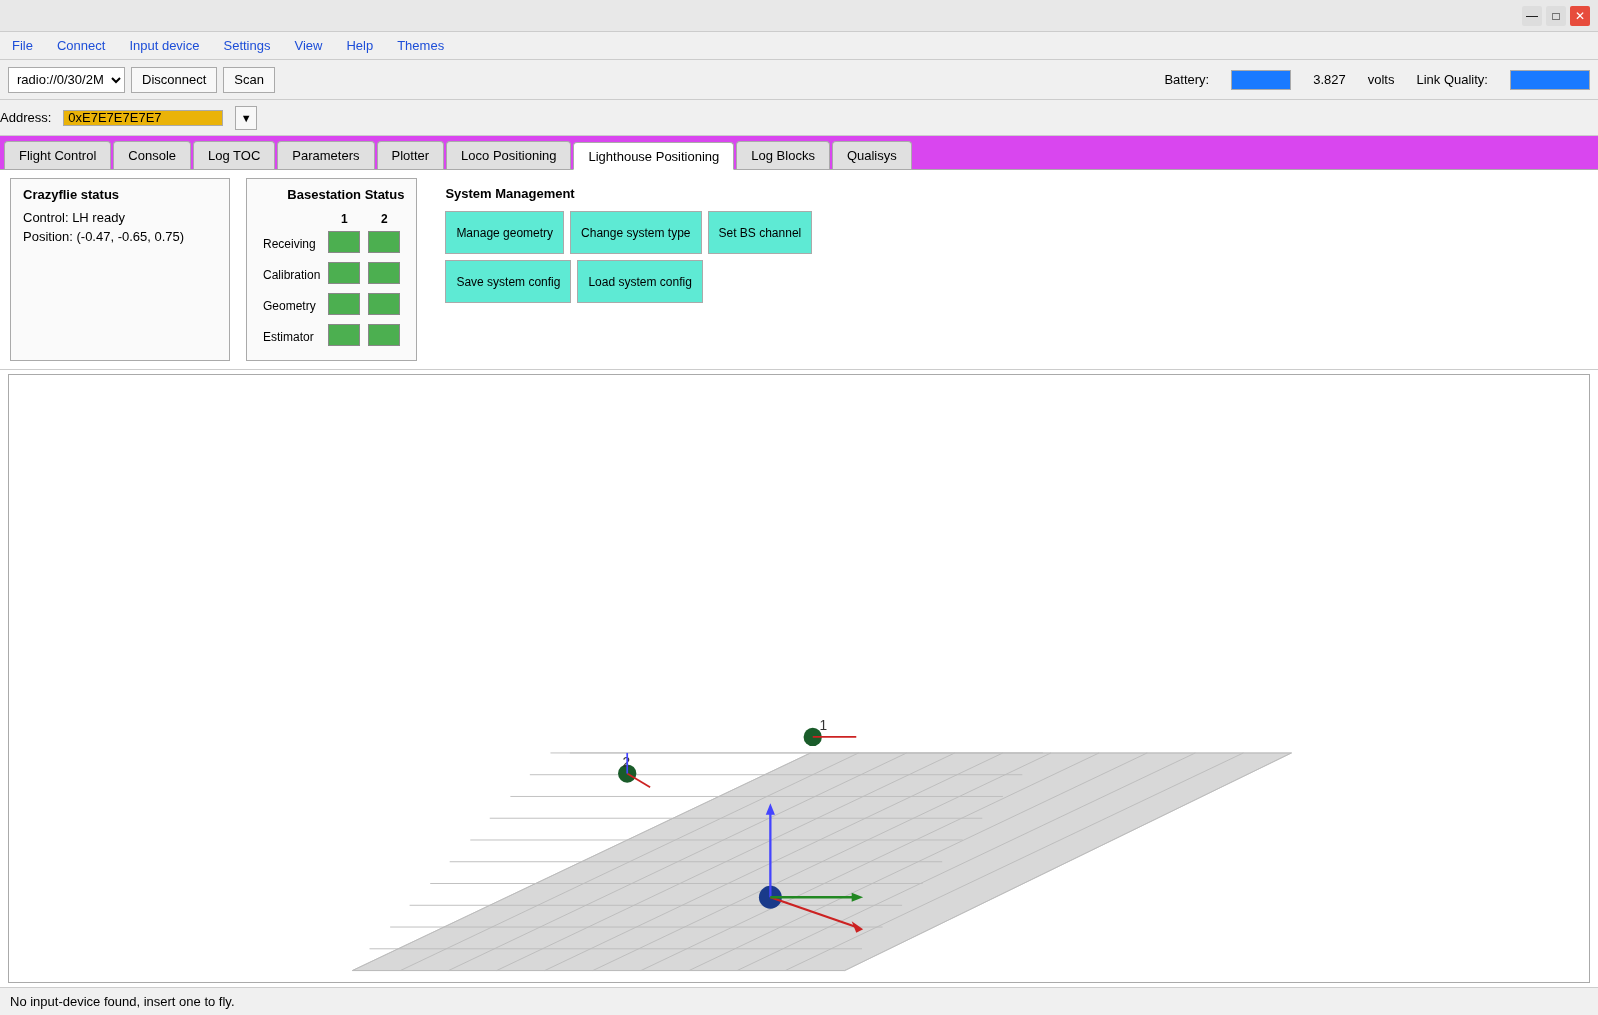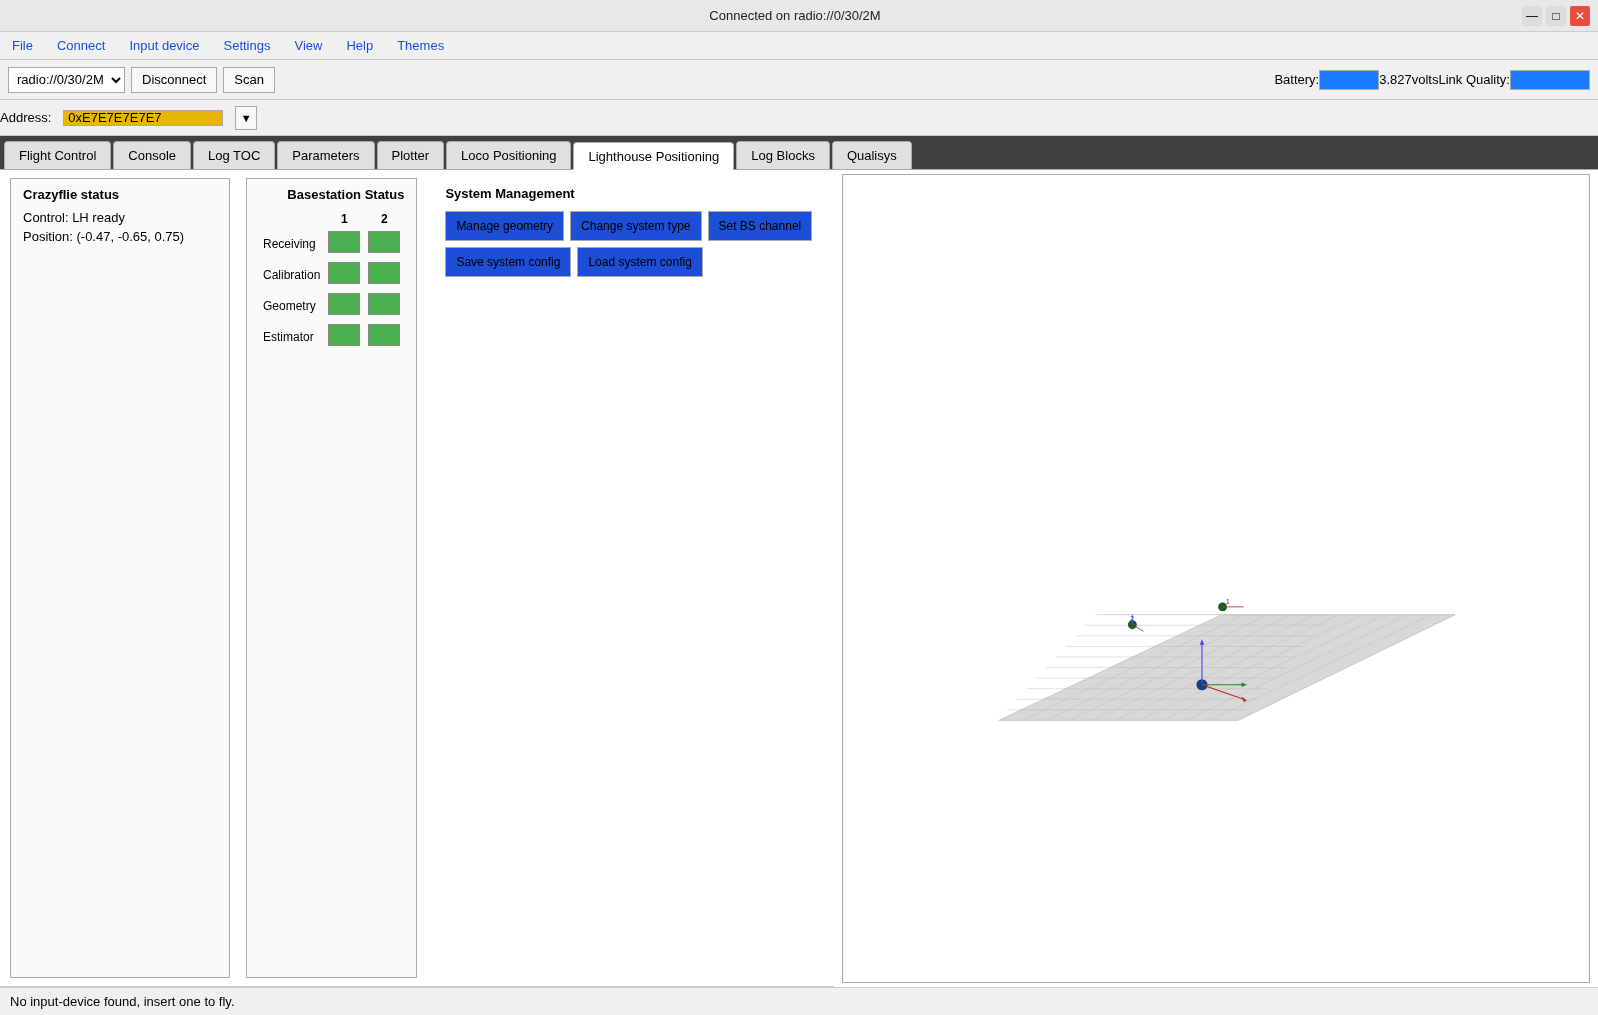--- a/index.html
+++ b/index.html
@@ -49,21 +49,21 @@
       border-bottom: 1px solid #ccc;
     }
     .toolbar-select {
       height: 26px; font-size: 13px; padding: 0 4px;
       border: 1px solid #aaa; background: white;
     }
     .toolbar-btn {
       height: 26px; font-size: 13px; padding: 0 10px;
       border: 1px solid #aaa; background: #f8f8f8; cursor: pointer;
     }
-    #battery-section { margin-left: auto; display: flex; align-items: center; gap: 0; }
+    #battery-section { margin-left: auto; display: flex; align-items: center; gap: 22px; }
     .battery-bar {
       width: 60px; height: 20px;
       background: #1a7aff;
       border: 1px solid #aaa;
     }
     .battery-val { font-size: 13px; }
     .link-quality-bar { width: 80px; height: 20px; background: #1a7aff; border: 1px solid #aaa; }
 
     
     #addressbar {
@@ -80,42 +80,42 @@
       border: 1px solid #aaa; background: #eab308; width: 160px;
     }
     .address-arrow {
       height: 24px; width: 22px; border: 1px solid #aaa;
       background: #f8f8f8; cursor: pointer; font-size: 11px;
       display: flex; align-items: center; justify-content: center;
     }
 
     
     #tabs {
-      background: #404040;
+      background: #d946ef;
       height: 34px;
       display: flex;
       align-items: flex-end;
       padding: 0 4px;
       border-bottom: 1px solid #aaa;
     }
     .tab {
       height: 28px; padding: 0 14px;
       border: 1px solid #aaa; border-bottom: none;
       background: #e0e0e0; cursor: pointer;
       display: flex; align-items: center;
       margin-right: 2px; font-size: 13px;
       border-radius: 4px 4px 0 0;
     }
     .tab.active { background: white; border-bottom: 1px solid white; margin-bottom: -1px; }
 
     
     #main-content {
       background: white;
       display: flex;
-      flex-direction: row;
+      flex-direction: column;
       height: calc(1015px - 32px - 28px - 40px - 36px - 34px - 28px);
     }
 
     
     #status-area {
       display: flex;
       padding: 8px 10px;
       gap: 16px;
       min-height: 160px;
       border-bottom: 1px solid #ccc;
@@ -149,22 +149,22 @@
       display: inline-block;
     }
 
     
     #sys-mgmt {
       padding: 8px 12px;
     }
     #sys-mgmt h3 { font-size: 13px; font-weight: bold; margin-bottom: 10px; }
     .sys-btn-row { display: flex; gap: 6px; margin-bottom: 6px; }
     .sys-btn {
-      height: 30px; font-size: 12px; padding: 0 10px;
-      border: 1px solid #aaa; background: #1d4ed8; cursor: pointer;
+      height: 43px; font-size: 12px; padding: 0 10px;
+      border: 1px solid #aaa; background: #5eead4; cursor: pointer;
     }
 
     
     #viewport {
       flex: 1;
       border: 1px solid #aaa;
       margin: 4px 8px 4px 8px;
       background: white;
       position: relative;
       overflow: hidden;
@@ -185,21 +185,20 @@
       padding: 0 10px;
       border-top: 1px solid #ccc;
       font-size: 13px;
     }
   </style>
 </head>
 <body>
 
 <div id="titlebar">
   <div style="width:60px;"></div>
-  <div id="titlebar-title">Connected on radio://0/30/2M</div>
   <div id="titlebar-controls">
     <button class="titlebar-btn">—</button>
     <button class="titlebar-btn">□</button>
     <button class="titlebar-btn close">✕</button>
   </div>
 </div>
 
 <div id="menubar">
   <span class="menu-item">File</span>
   <span class="menu-item">Connect</span>

